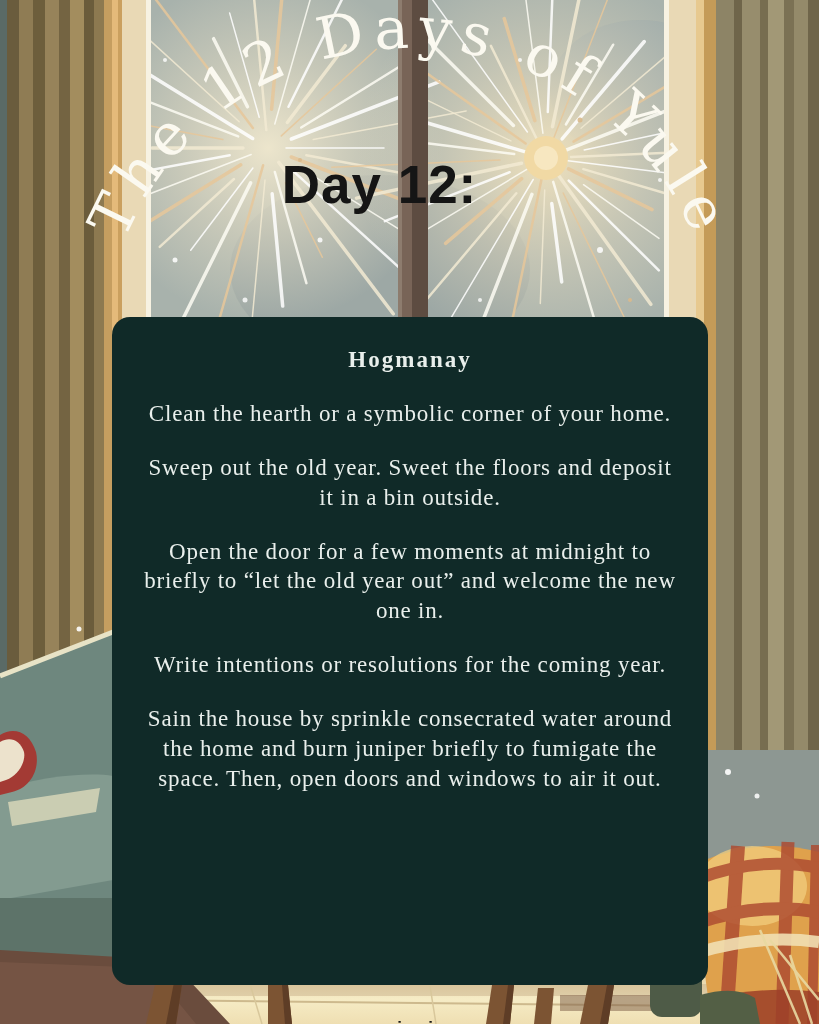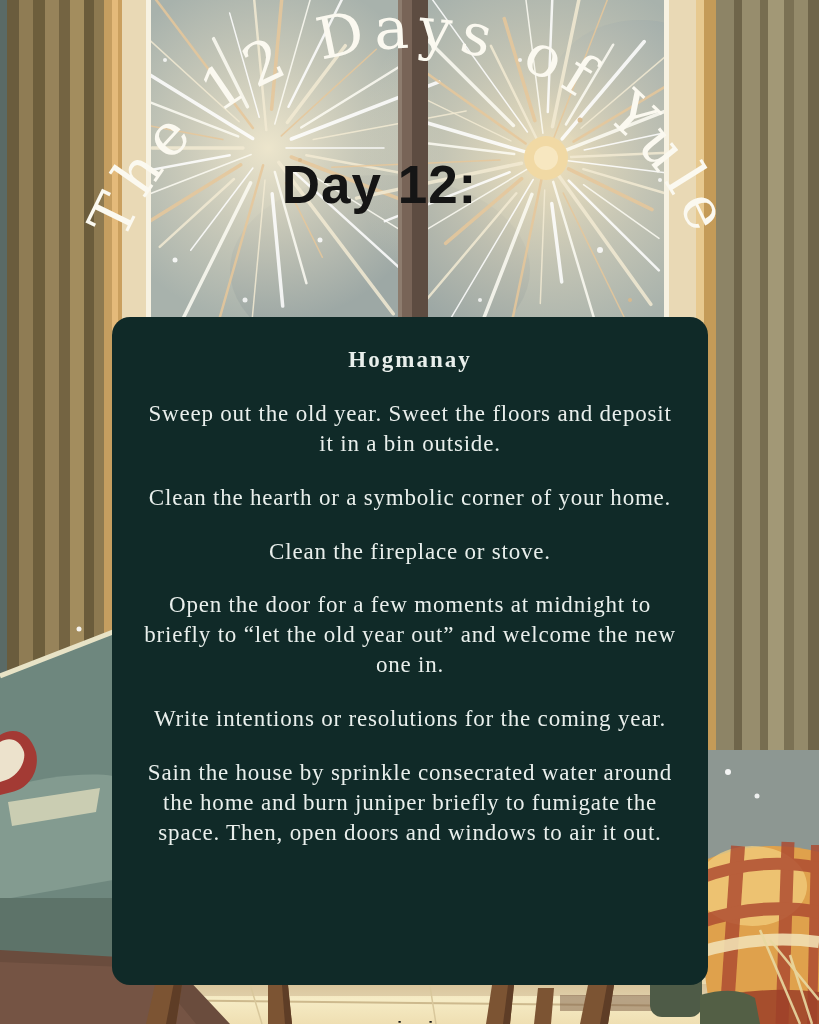--- a/index.html
+++ b/index.html
@@ -273,23 +273,22 @@
       <textPath href="#arcPath" xlink:href="#arcPath" startOffset="50%">The 12 Days of Yule</textPath>
     </text>
   </svg>
 
   <h1 class="day-title">
     <span>Day 12:</span><br>
   </h1>
 
   <section class="rituals-card">
     <h2 class="rituals-heading">Hogmanay</h2>
+    <p class="ritual">Clean the hearth or a symbolic corner of your home.</p>
     <p class="ritual">Sweep out the old year. Sweet the floors and deposit it in a bin outside.</p>
-    <p class="ritual">Clean the hearth or a symbolic corner of your home.</p>
-    <p class="ritual">Clean the fireplace or stove.</p>
     <p class="ritual">Open the door for a few moments at midnight to briefly to “let the old year out” and welcome the new one in.</p>
     <p class="ritual">Write intentions or resolutions for the coming year.</p>
     <p class="ritual">Sain the house by sprinkle consecrated water around the home and burn juniper briefly to fumigate the space. Then, open doors and windows to air it out.</p>
   </section>
 
   <div class="site-footer">pagangrimoire.com</div>
 
 </div>
 
 </body></html>

